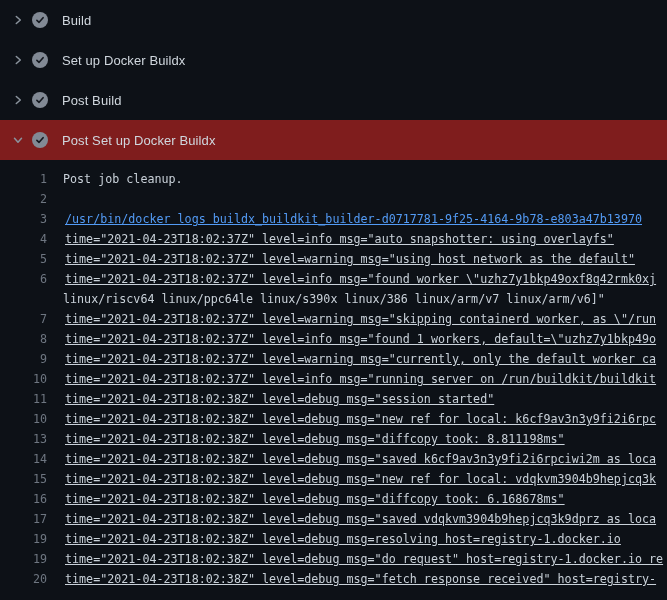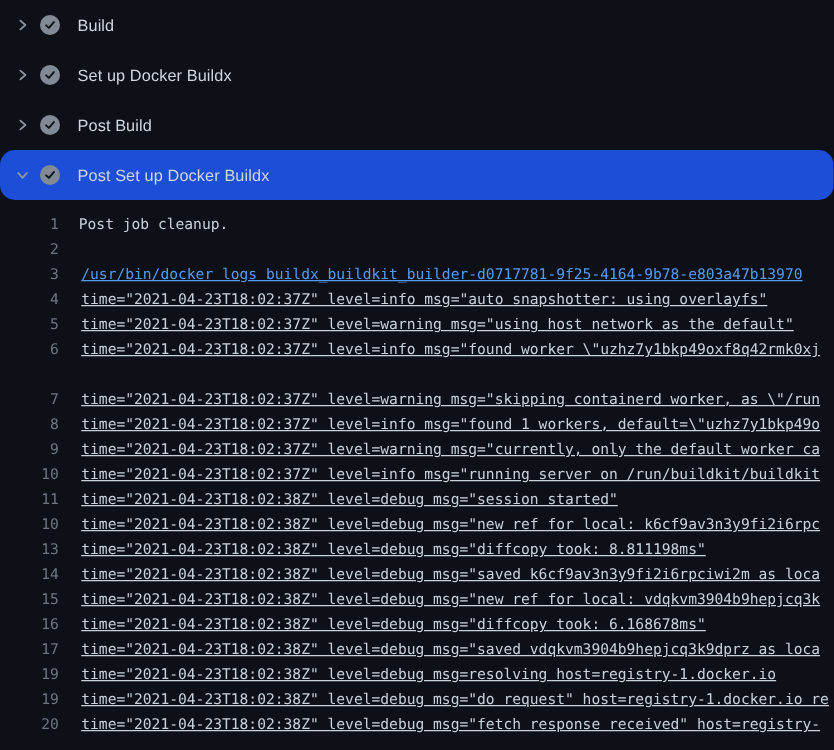--- a/index.html
+++ b/index.html
@@ -7,21 +7,21 @@
     width:667px;height:600px;overflow:hidden;
     background:#0d1117;
     font-family:"Liberation Sans",sans-serif;
   }
   .viewer{width:667px;height:600px;overflow:hidden;}
   
   .step{
     display:flex;align-items:center;height:40px;
     padding:0 16px 0 12px;cursor:pointer;box-sizing:border-box;
   }
-  .step.expanded{background:#1d4ed8;border-radius:12px;}
+  .step.expanded{background:#7f1d1d;}
   .chev{width:12px;height:12px;margin-right:8px;flex:none;display:flex;align-items:center;justify-content:center;}
   .chev svg{display:block;}
   .check{width:16px;height:16px;margin-right:14px;flex:none;display:flex;}
   .check svg{display:block;}
   .step-title{
     color:#d0d7de;font-size:13px;font-weight:500;letter-spacing:.1px;
     white-space:nowrap;
   }
   
   .log{padding-top:9px;}
@@ -129,21 +129,21 @@
 
     <div class="lrow child">
       <span class="ln">5</span><span class="lc">time="2021-04-23T18:02:37Z" level=warning msg="using host network as the default"</span>
     </div>
 
     <div class="lrow child">
       <span class="ln">6</span><span class="lc">time="2021-04-23T18:02:37Z" level=info msg="found worker \"uzhz7y1bkp49oxf8q42rmk0xj</span>
     </div>
 
     <div class="lrow cont">
-      <span class="ln"></span>
+      <span class="ln"></span><span class="lc">linux/riscv64 linux/ppc64le linux/s390x linux/386 linux/arm/v7 linux/arm/v6]"</span>
     </div>
 
     <div class="lrow child">
       <span class="ln">7</span><span class="lc">time="2021-04-23T18:02:37Z" level=warning msg="skipping containerd worker, as \"/run</span>
     </div>
 
     <div class="lrow child">
       <span class="ln">8</span><span class="lc">time="2021-04-23T18:02:37Z" level=info msg="found 1 workers, default=\"uzhz7y1bkp49o</span>
     </div>
 

